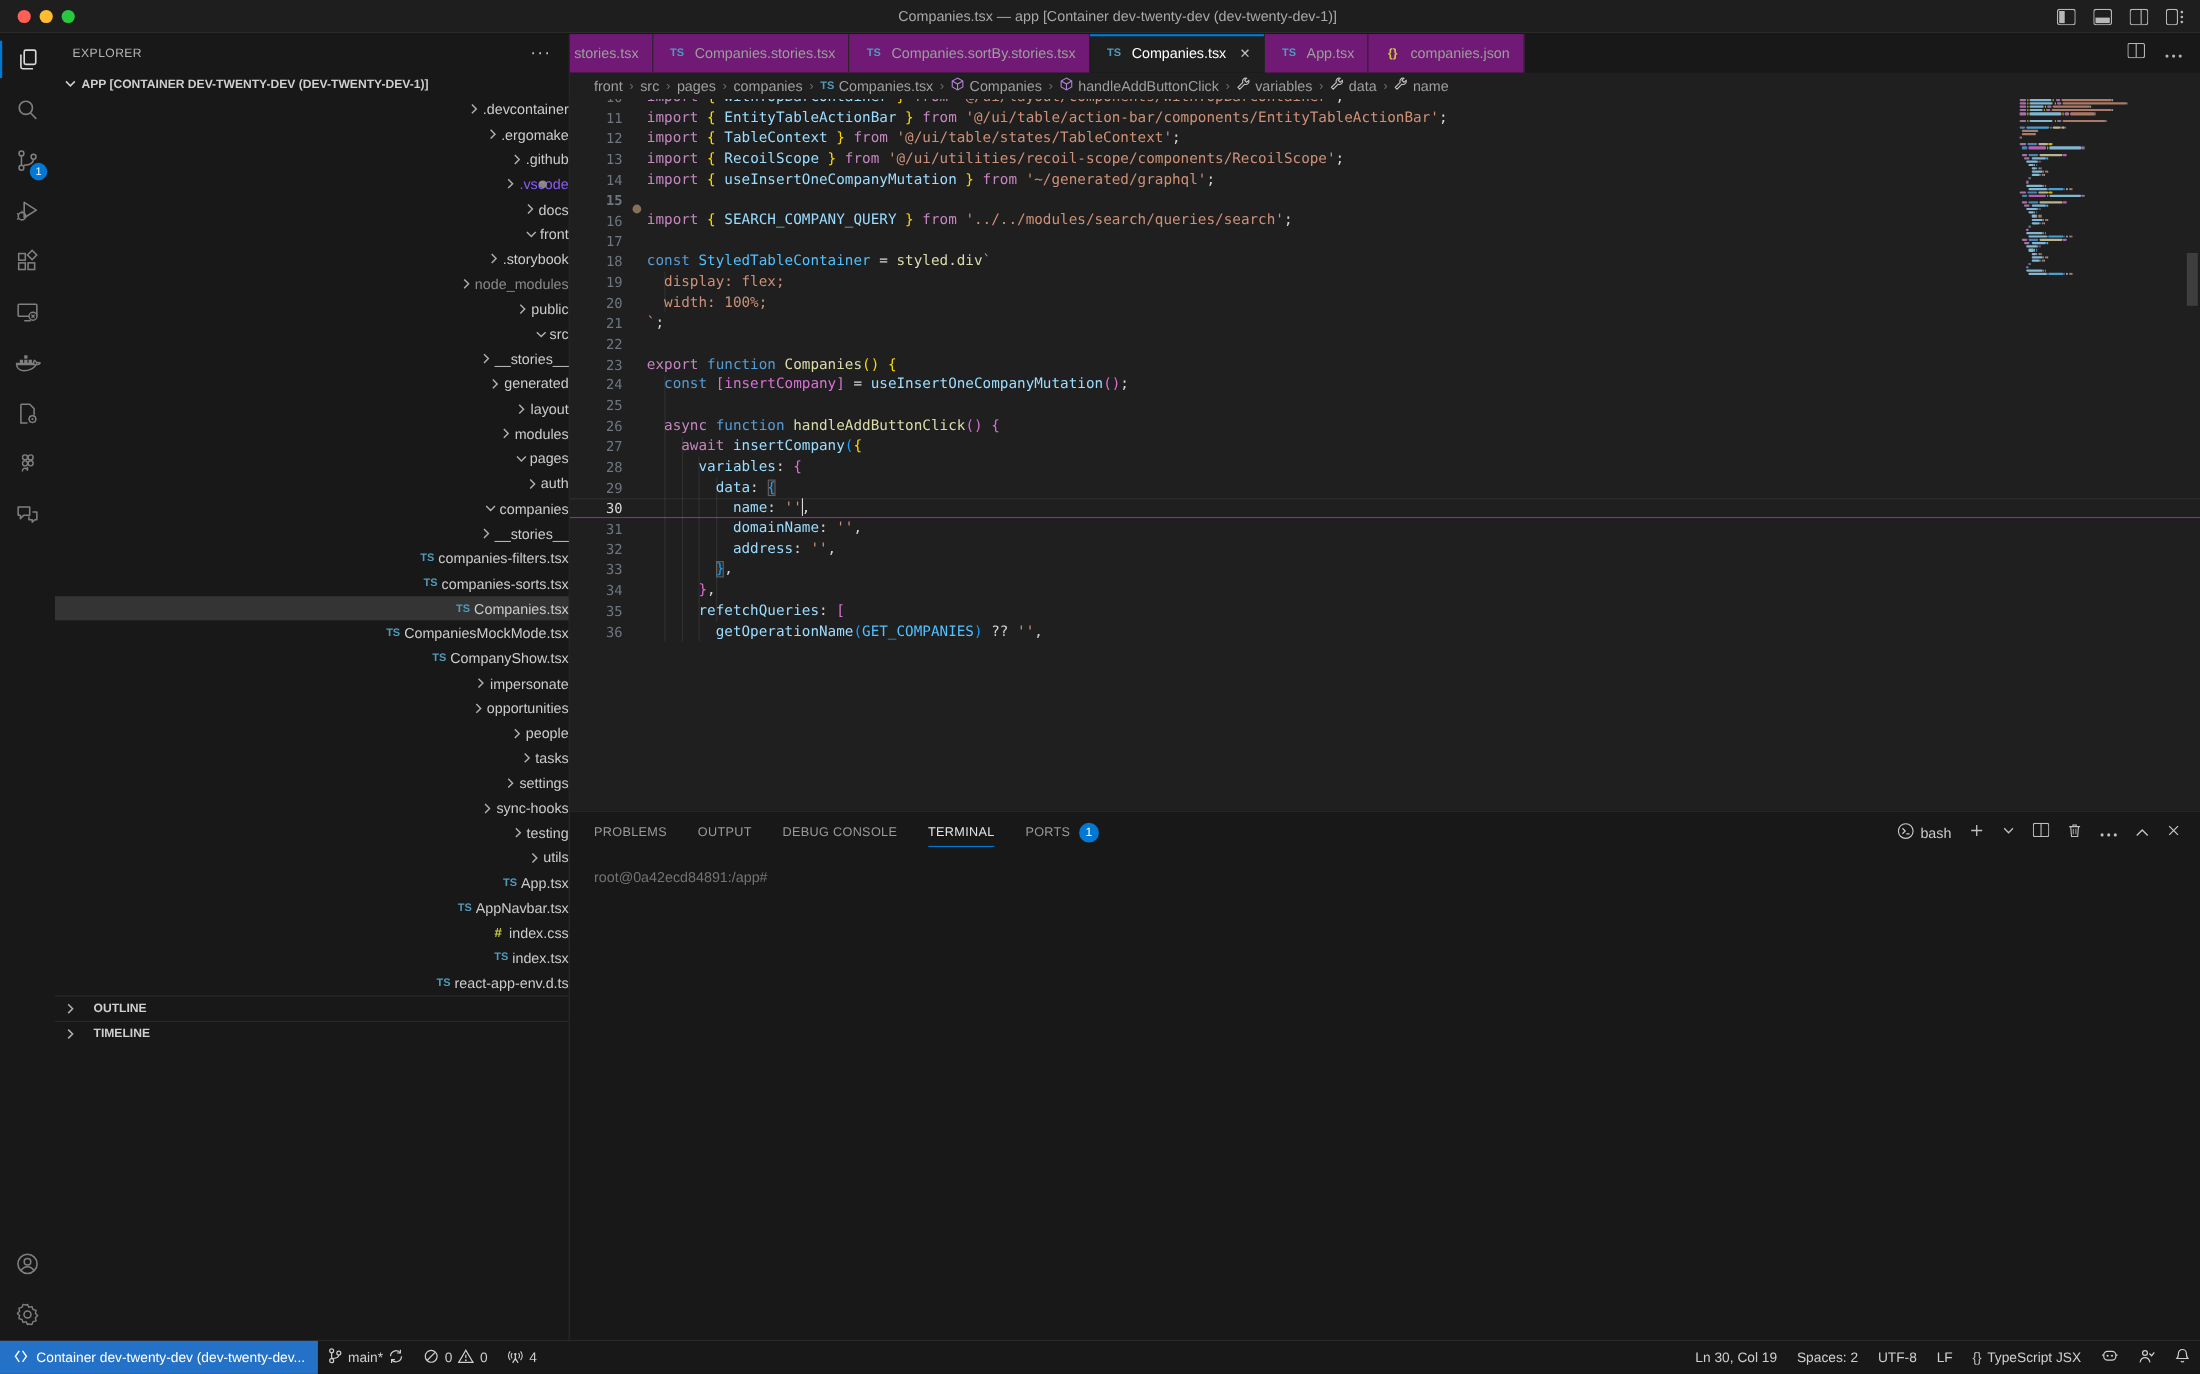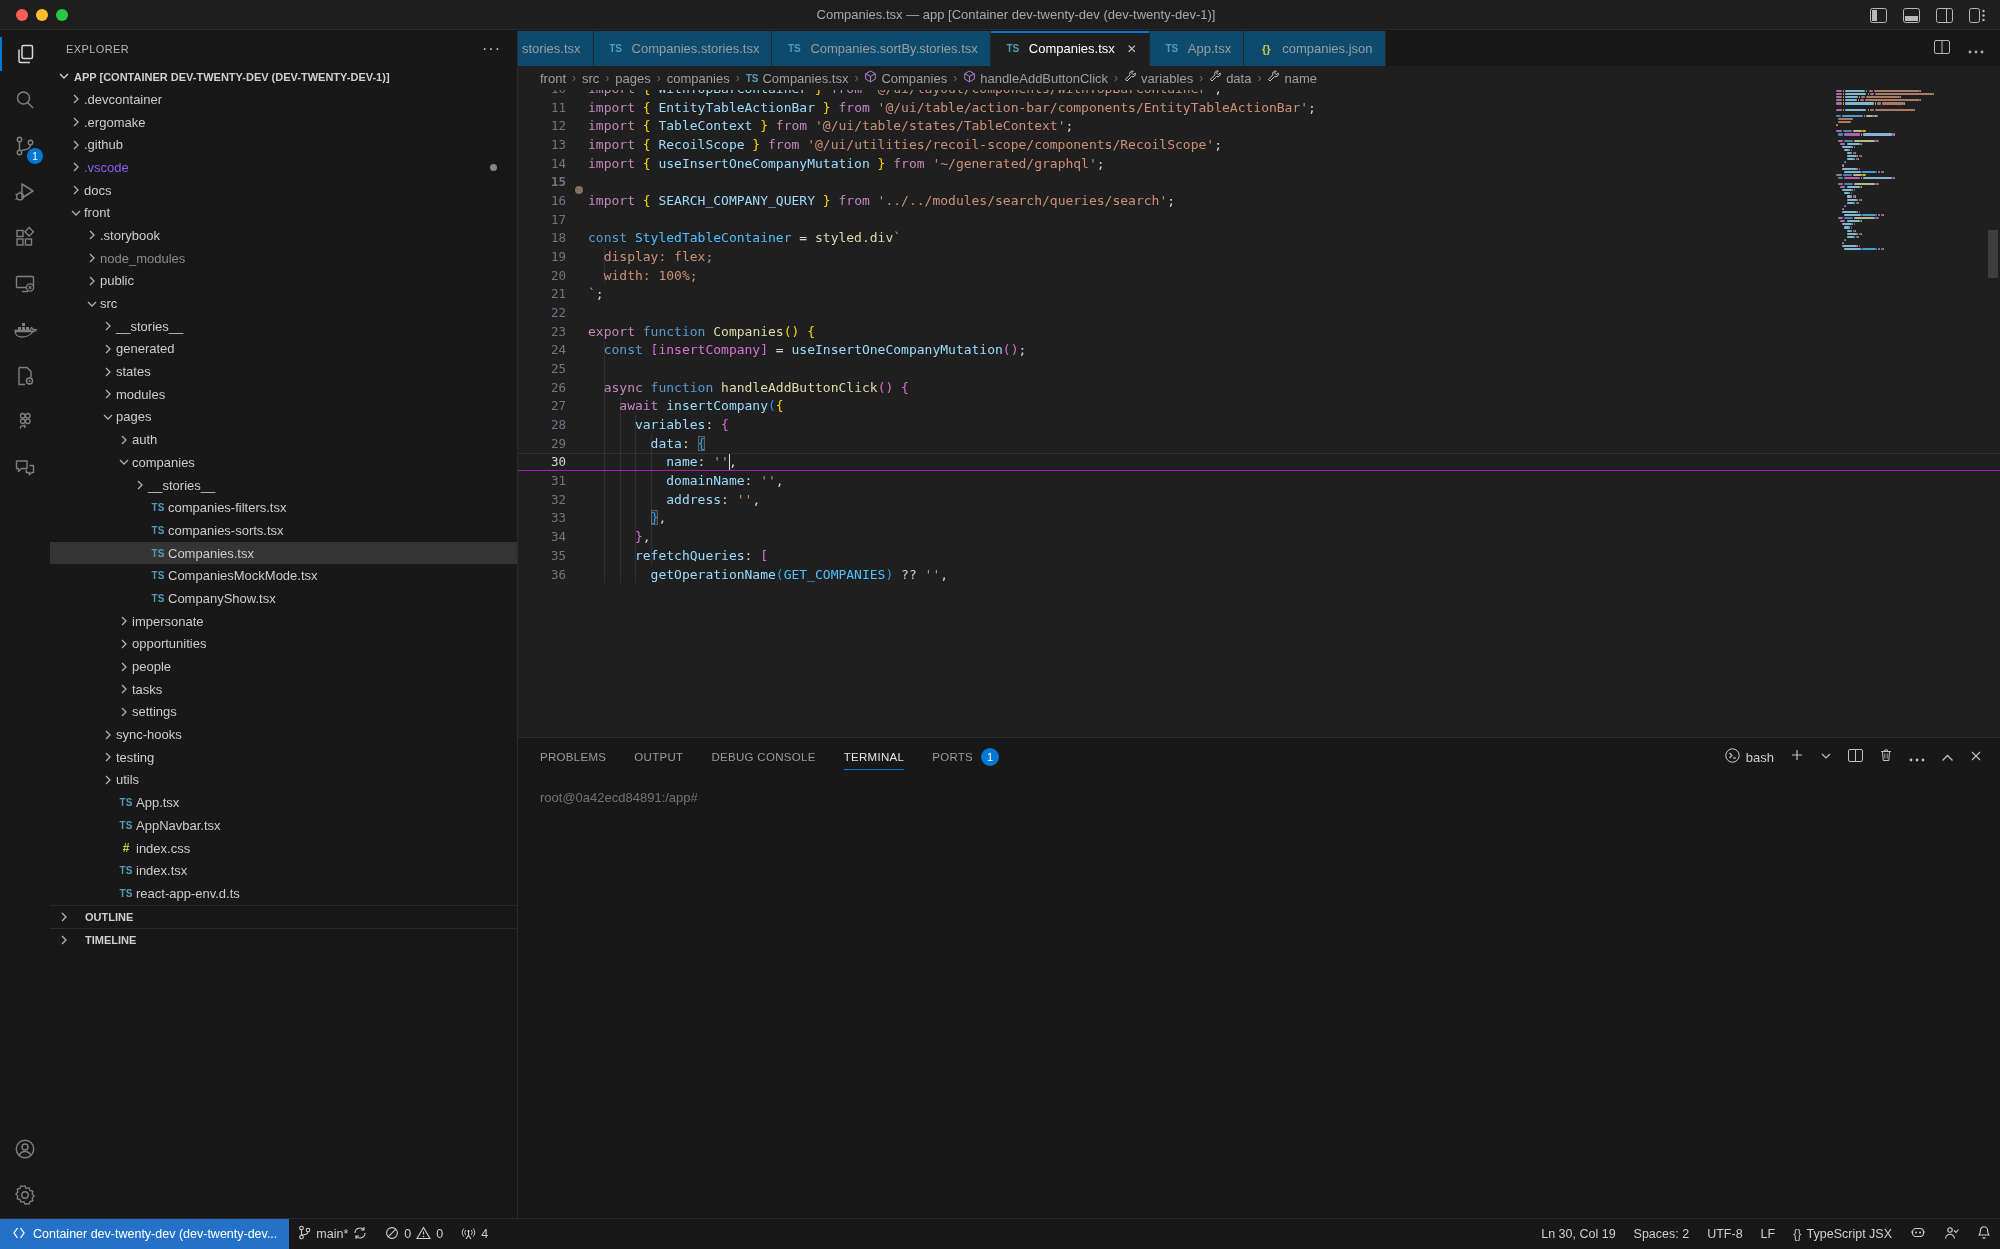--- a/index.html
+++ b/index.html
@@ -25,40 +25,40 @@
   .ab-item.active::before { content:""; position:absolute; left:0; top:6px; bottom:6px; width:2px; background:#0078d4; }
   .ab-badge { position:absolute; right:7px; bottom:5px; min-width:16px; height:16px; border-radius:9px; background:#0078d4;
     color:#fff; font-size:10px; display:flex; align-items:center; justify-content:center; padding:0 3px; }
   .ab-bottom { margin-top:auto; }
 
   .sidebar { width:468px; background:#181818; border-right:1px solid #2b2b2b; position:relative; font-size:13px; }
   .sb-header { height:35px; display:flex; align-items:center; padding:0 16px; font-size:11px; letter-spacing:.4px; color:#b5b5b5; }
   .sb-kebab { margin-left:auto; color:#c2c2c2; font-size:16px; letter-spacing:1px; cursor:pointer; }
   .sb-section { height:22px; display:flex; align-items:center; gap:2px; padding-left:6px; font-weight:bold; font-size:11px; color:#cfcfcf; }
   .tree { position:relative; }
-  .trow { height:22.7px; display:flex; align-items:center; color:#cccccc; cursor:pointer; position:relative; }
+  .trow { height:22.7px; display:flex; align-items:center; color:#cccccc; cursor:pointer; position:relative;justify-content:flex-end; }
   .trow.sel { background:#343434; }
   .trow .chev { width:16px; display:flex; justify-content:center; color:#b0b0b0; flex:none; }
   .trow .spacer { width:16px; flex:none; }
   .trow .label { white-space:nowrap; }
   .trow.muted .label { color:#8a8a8a; }
   .trow.modified .label { color:#8b5cf6; }
   .dot-badge { position:absolute; right:20px; width:7px; height:7px; border-radius:50%; background:#9a9a92; opacity:.85; }
   .fico { width:20px; flex:none; font-weight:bold; display:flex; justify-content:center; }
   .fico.ts { color:#519aba; font-size:10px; }
   .fico.css { color:#cbcb41; font-size:12px; }
   .fico.json { color:#cbcb41; font-size:11px; }
   .sb-foot { height:23px; display:flex; align-items:center; gap:13px; padding-left:6px; border-top:1px solid #2b2b2b;
     font-weight:bold; font-size:11px; color:#cfcfcf; cursor:pointer; }
   .sb-foot .chev { width:16px; display:flex; justify-content:center; color:#b0b0b0; }
 
   
   .editor-col { flex:1; display:flex; flex-direction:column; background:#1f1f1f; min-width:0; }
   .tabsrow { height:35px; background:#181818; display:flex; align-items:stretch; position:relative; }
-  .tab { display:flex; align-items:center; gap:6px; padding:0 12px; font-size:13px; color:#9d9d9d; background:#0c4a6e;
+  .tab { display:flex; align-items:center; gap:6px; padding:0 12px; font-size:13px; color:#9d9d9d; background:#701a75;
     border-right:1px solid #252525; position:relative; cursor:pointer; white-space:nowrap; }
   .tab.active { background:#1f1f1f; color:#ffffff; }
   .tab.active::before { content:""; position:absolute; top:0; left:0; right:0; height:2px; background:#0078d4; }
   .tab .close { margin-left:6px; color:#c0c0c0; font-size:12px; }
   .tab.partial { padding-left:4px; }
   .tabs-actions { margin-left:auto; display:flex; align-items:center; gap:18px; padding:0 16px; color:#b5b5b5; }
 
   .breadcrumbs { height:24px; display:flex; align-items:center; padding-left:22px; font-size:13px; color:#9f9f9f; gap:3px; background:#1f1f1f; }
   .bc-item { display:flex; align-items:center; gap:4px; cursor:pointer; white-space:nowrap; }
   .bc-sep { color:#6d6d6d; margin:0 3px; font-size:12px; }
@@ -347,21 +347,21 @@
               </svg>
             </span>
             <span class="label">generated</span>
           </div>
           <div class="trow" style="padding-left: 50px;">
             <span class="chev">
               <svg width="16" height="16" viewBox="0 0 16 16">
                 <path d="M6 4l4 4-4 4" fill="none" stroke="currentColor" stroke-width="1.3"></path>
               </svg>
             </span>
-            <span class="label">states</span>
+            <span class="label">layout</span>
           </div>
           <div class="trow" style="padding-left: 50px;">
             <span class="chev">
               <svg width="16" height="16" viewBox="0 0 16 16">
                 <path d="M6 4l4 4-4 4" fill="none" stroke="currentColor" stroke-width="1.3"></path>
               </svg>
             </span>
             <span class="label">modules</span>
           </div>
           <div class="trow" style="padding-left: 50px;">

